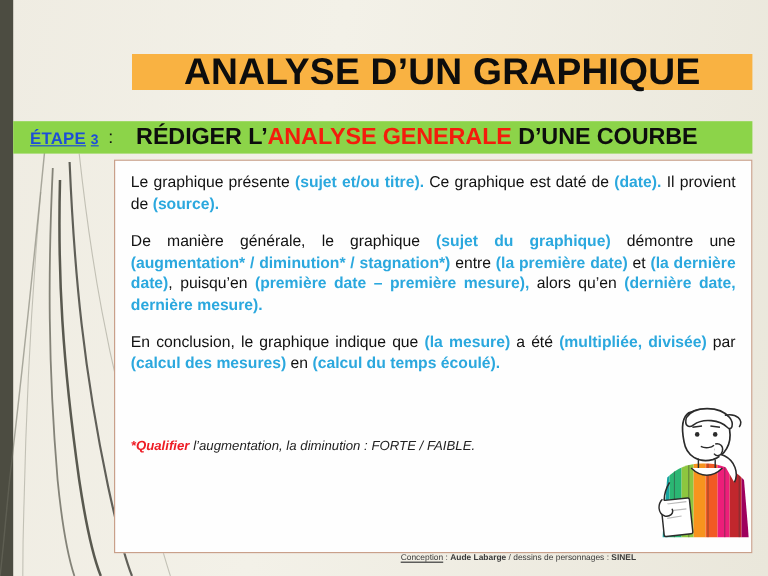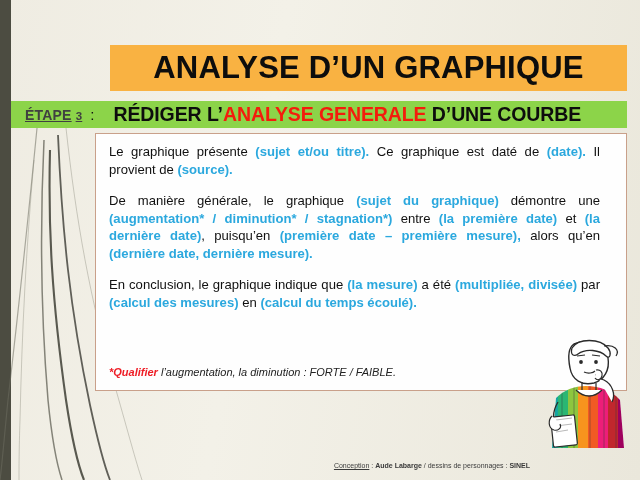--- a/index.html
+++ b/index.html
@@ -31,53 +31,53 @@
     color:#111;
     font-size:12.5px;font-weight:bold;letter-spacing:.4px;
     display:flex;align-items:center;justify-content:flex-start;
     padding-left:10px;
     box-sizing:border-box;
     clip-path:polygon(0 0, 78% 0, 100% 50%, 78% 100%, 0 100%);
     z-index:6;
   }
   
   .title-banner{
-    position:absolute;left:110px;top:45px;width:517px;height:46px;
+    position:absolute;left:110px;top:45px;width:517px;height:30px;
     background:#F9B242;
     display:flex;align-items:center;justify-content:center;
     z-index:4;
   }
   .title-banner .ttl{
     font-size:31px;font-weight:bold;color:#0D0D0D;
     letter-spacing:.2px;white-space:nowrap;
   }
   
   .step-banner{
     position:absolute;left:11px;top:101px;width:616px;height:27px;
     background:#8CD449;
     display:flex;align-items:center;
     padding-left:14px;box-sizing:border-box;
     z-index:4;
   }
   .step-label{
-    font-size:14px;font-weight:bold;color:#404040;
+    font-size:14px;font-weight:bold;color:#1d4ed8;
     text-decoration:underline;letter-spacing:.2px;
     display:inline-flex;align-items:baseline;
   }
   .step-label .num{font-size:11.5px;margin-left:4px;}
   .step-colon{font-size:15px;color:#111;margin:0 7px 0 8px;}
   .step-text{font-size:19.5px;font-weight:bold;color:#0D0D0D;letter-spacing:-.1px;white-space:nowrap;margin-left:12px;}
   .step-text .hl{color:#F41C0C;}
   
   .content-box{
-    position:absolute;left:95px;top:133px;width:532px;height:258px;
+    position:absolute;left:95px;top:133px;width:532px;height:328px;
     background:#FEFEFE;
     border:1px solid #C9A08A;
     box-sizing:border-box;
-    padding:9px 26px 0 13px;
+    padding:9px 13px 0 13px;
     z-index:3;
   }
   .para{
     font-size:13.1px;line-height:17.5px;color:#111;
     text-align:justify;
     margin:0 0 14px 0;
   }
   .para.last{margin-bottom:15px;}
   .b{color:#2BA8DE;font-weight:bold;}
   .note{

